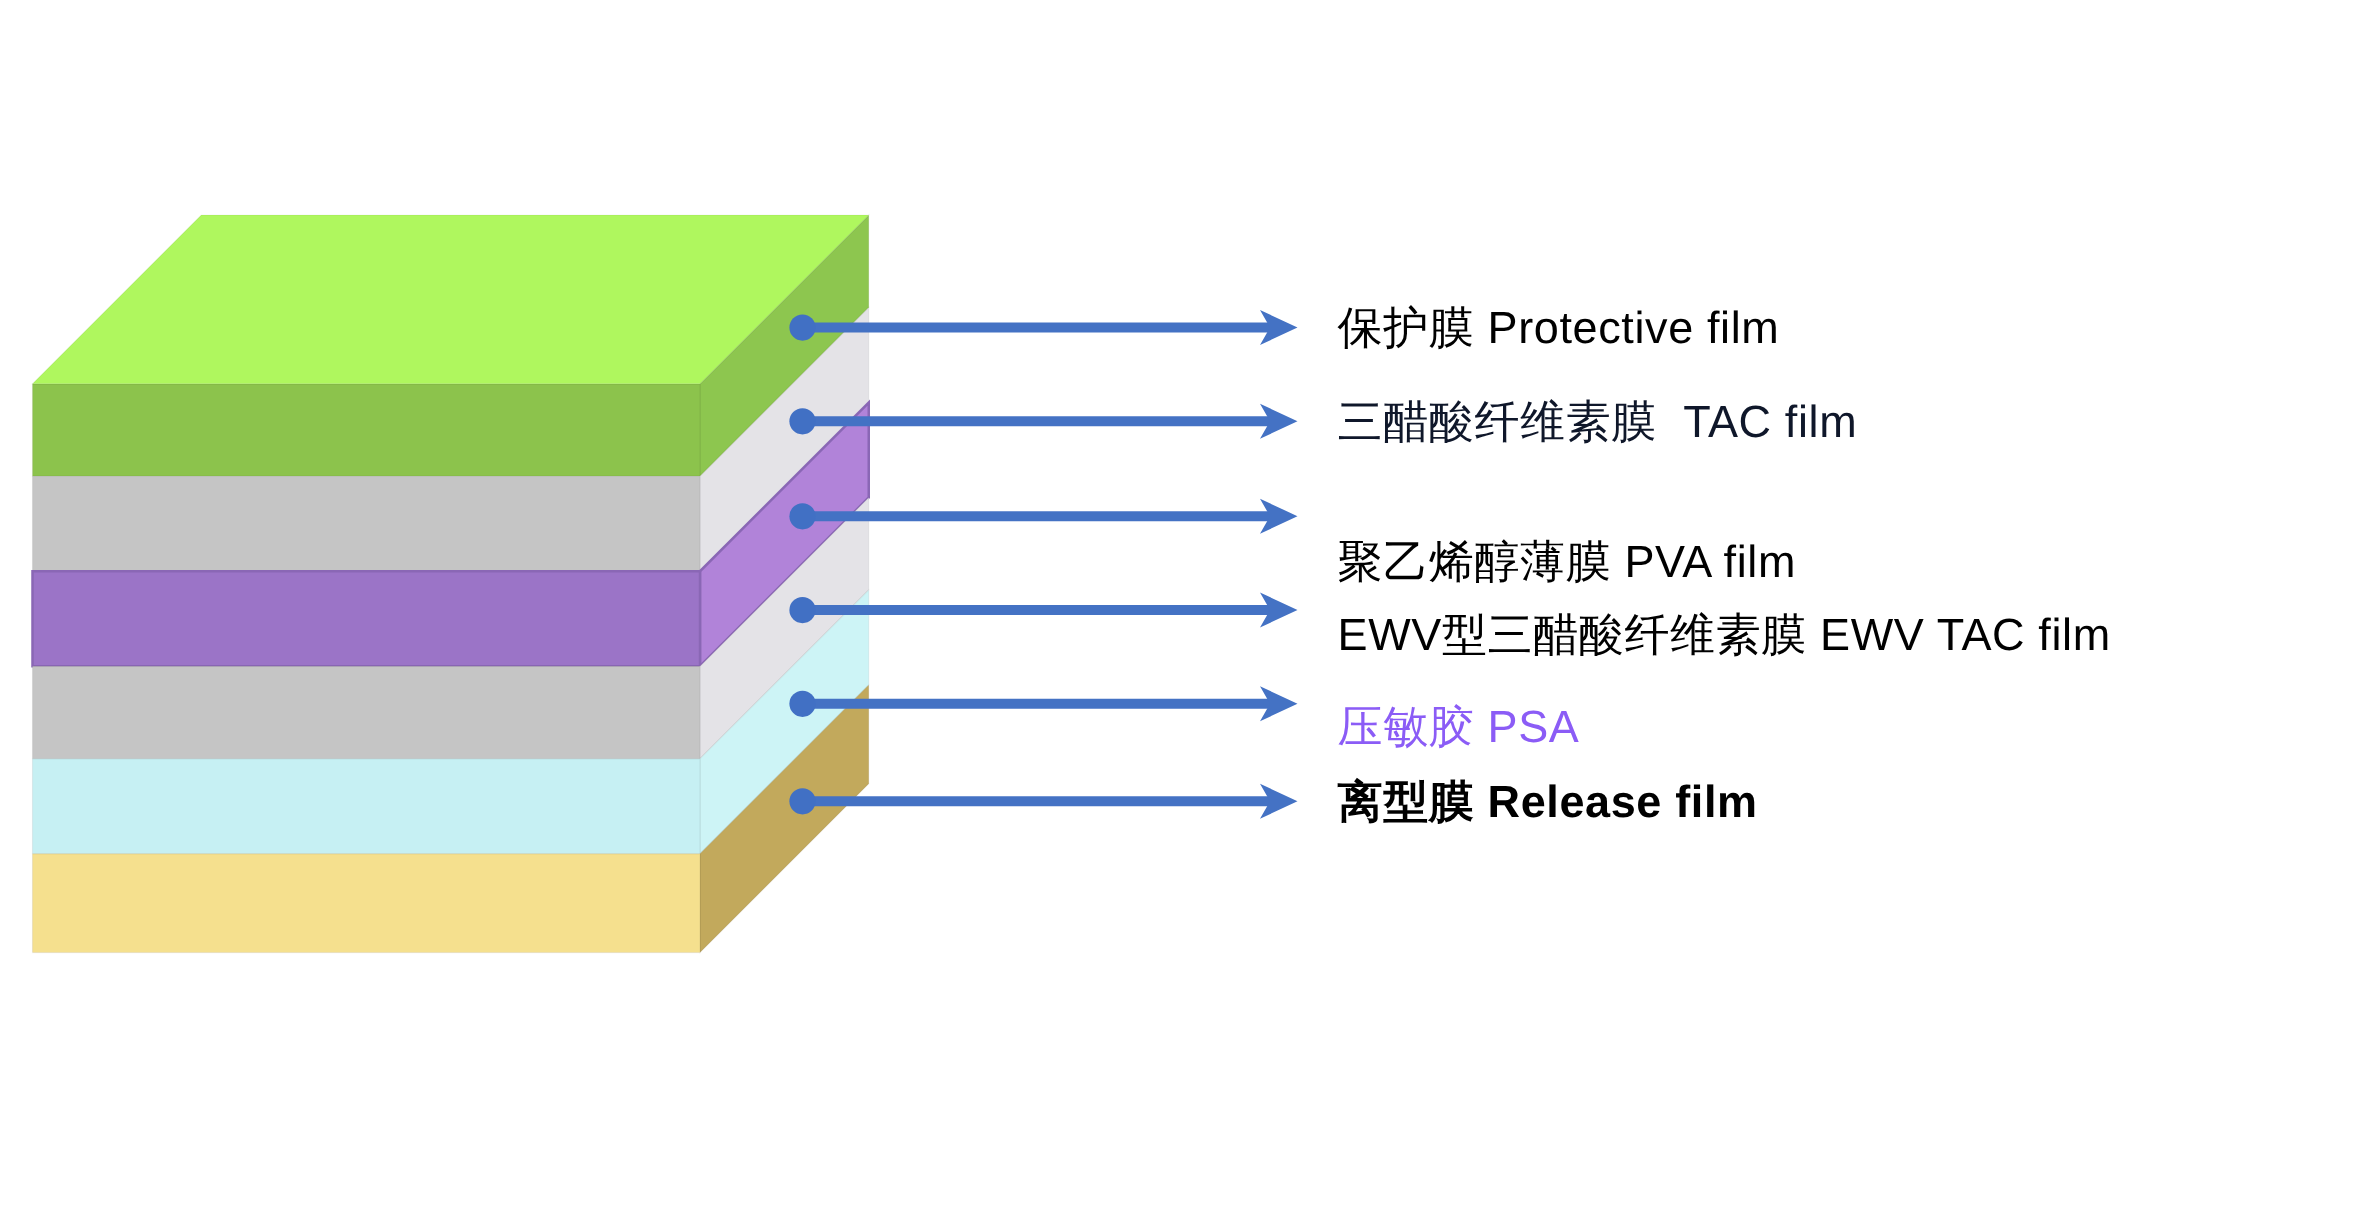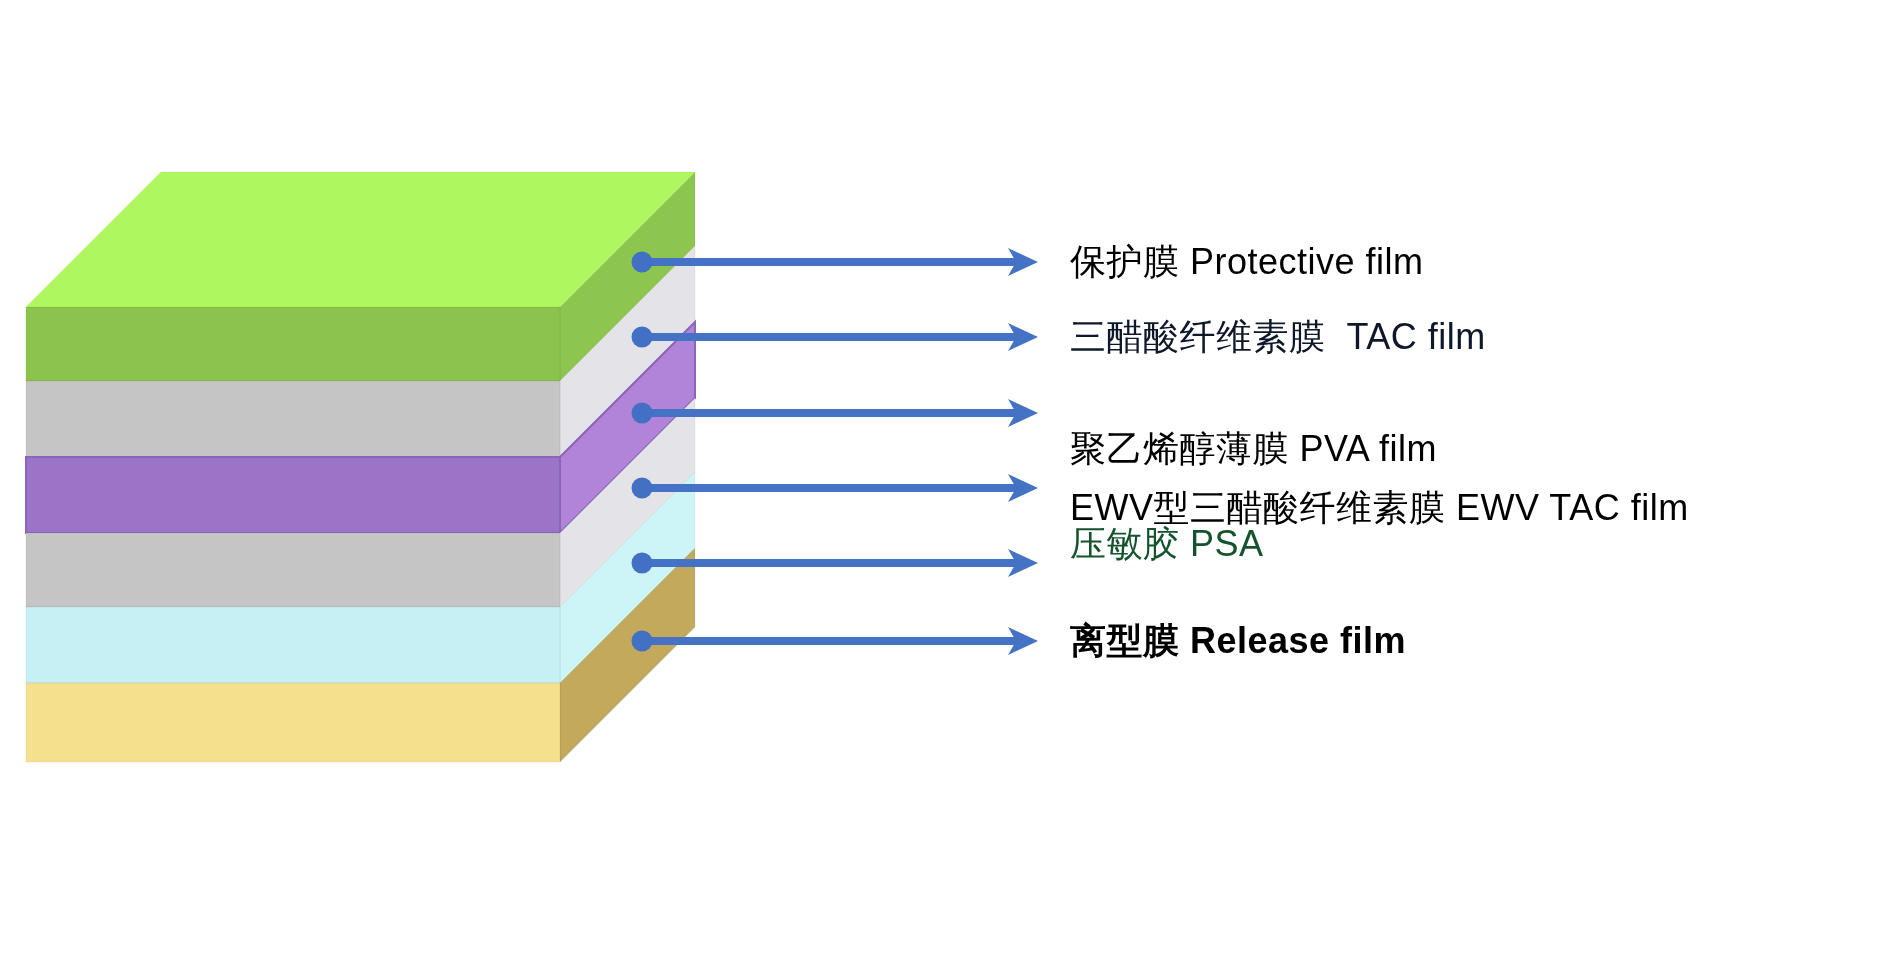--- a/index.html
+++ b/index.html
@@ -58,16 +58,16 @@
       <circle cx="642" cy="563" r="10.5" fill="#4170c4"></circle>
       <line x1="642" y1="641" x2="1016" y2="641" stroke="#4472c4" stroke-width="8"></line>
       <polygon points="1038,641 1008,627 1016,641 1008,655" fill="#4472c4"></polygon>
       <circle cx="642" cy="641" r="10.5" fill="#4170c4"></circle>
     </svg>
   <div id="labels">
       <div class="layer-label" style="top: 262px; color: rgb(0, 0, 0);">保护膜 Protective film</div>
       <div class="layer-label" style="top: 337px; color: #0f172a;">三醋酸纤维素膜  TAC film</div>
       <div class="layer-label" style="top: 413px; color: rgb(0, 0, 0); margin-top: 36px;">聚乙烯醇薄膜 PVA film</div>
       <div class="layer-label" style="top: 488px; color: rgb(0, 0, 0); margin-top: 20px;">EWV型三醋酸纤维素膜 EWV TAC film</div>
-      <div class="layer-label" style="top: 544px; color: #14532d;">压敏胶 PSA</div>
+      <div class="layer-label" style="top: 581px; color: #8b5cf6;">压敏胶 PSA</div>
       <div class="layer-label" style="top: 641px; color: rgb(0, 0, 0); font-weight: bold;">离型膜 Release film</div>
     </div>
 </div>
 
 </body></html>

